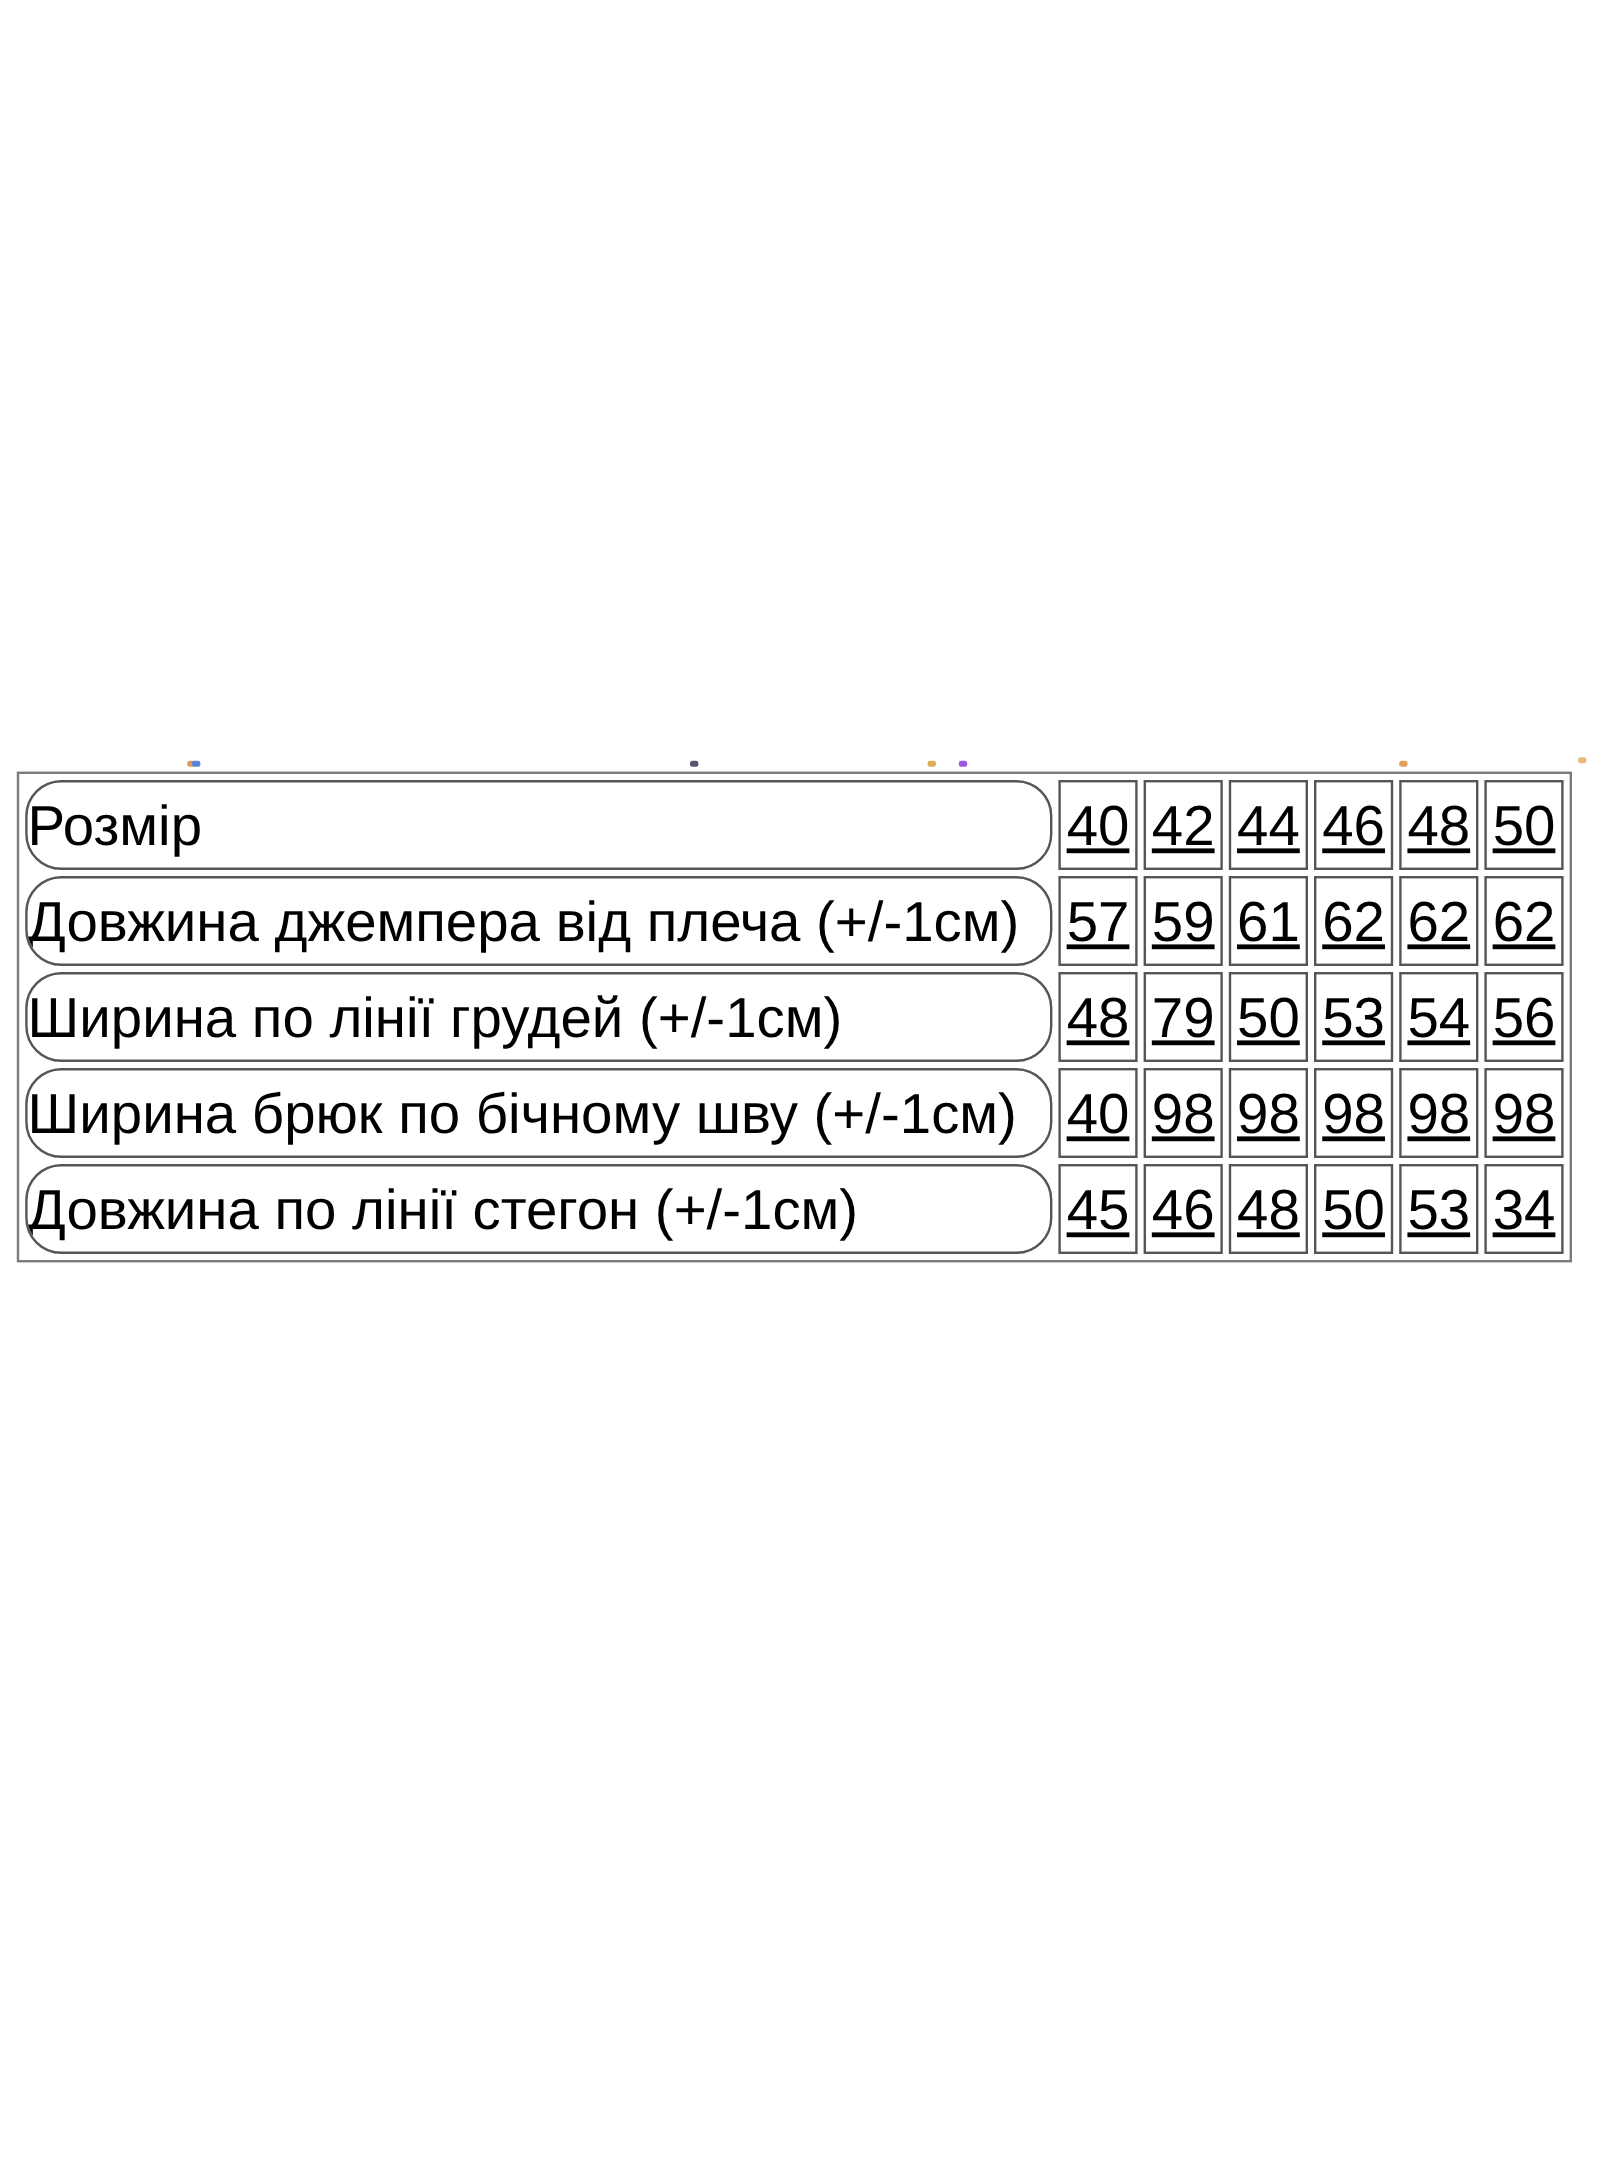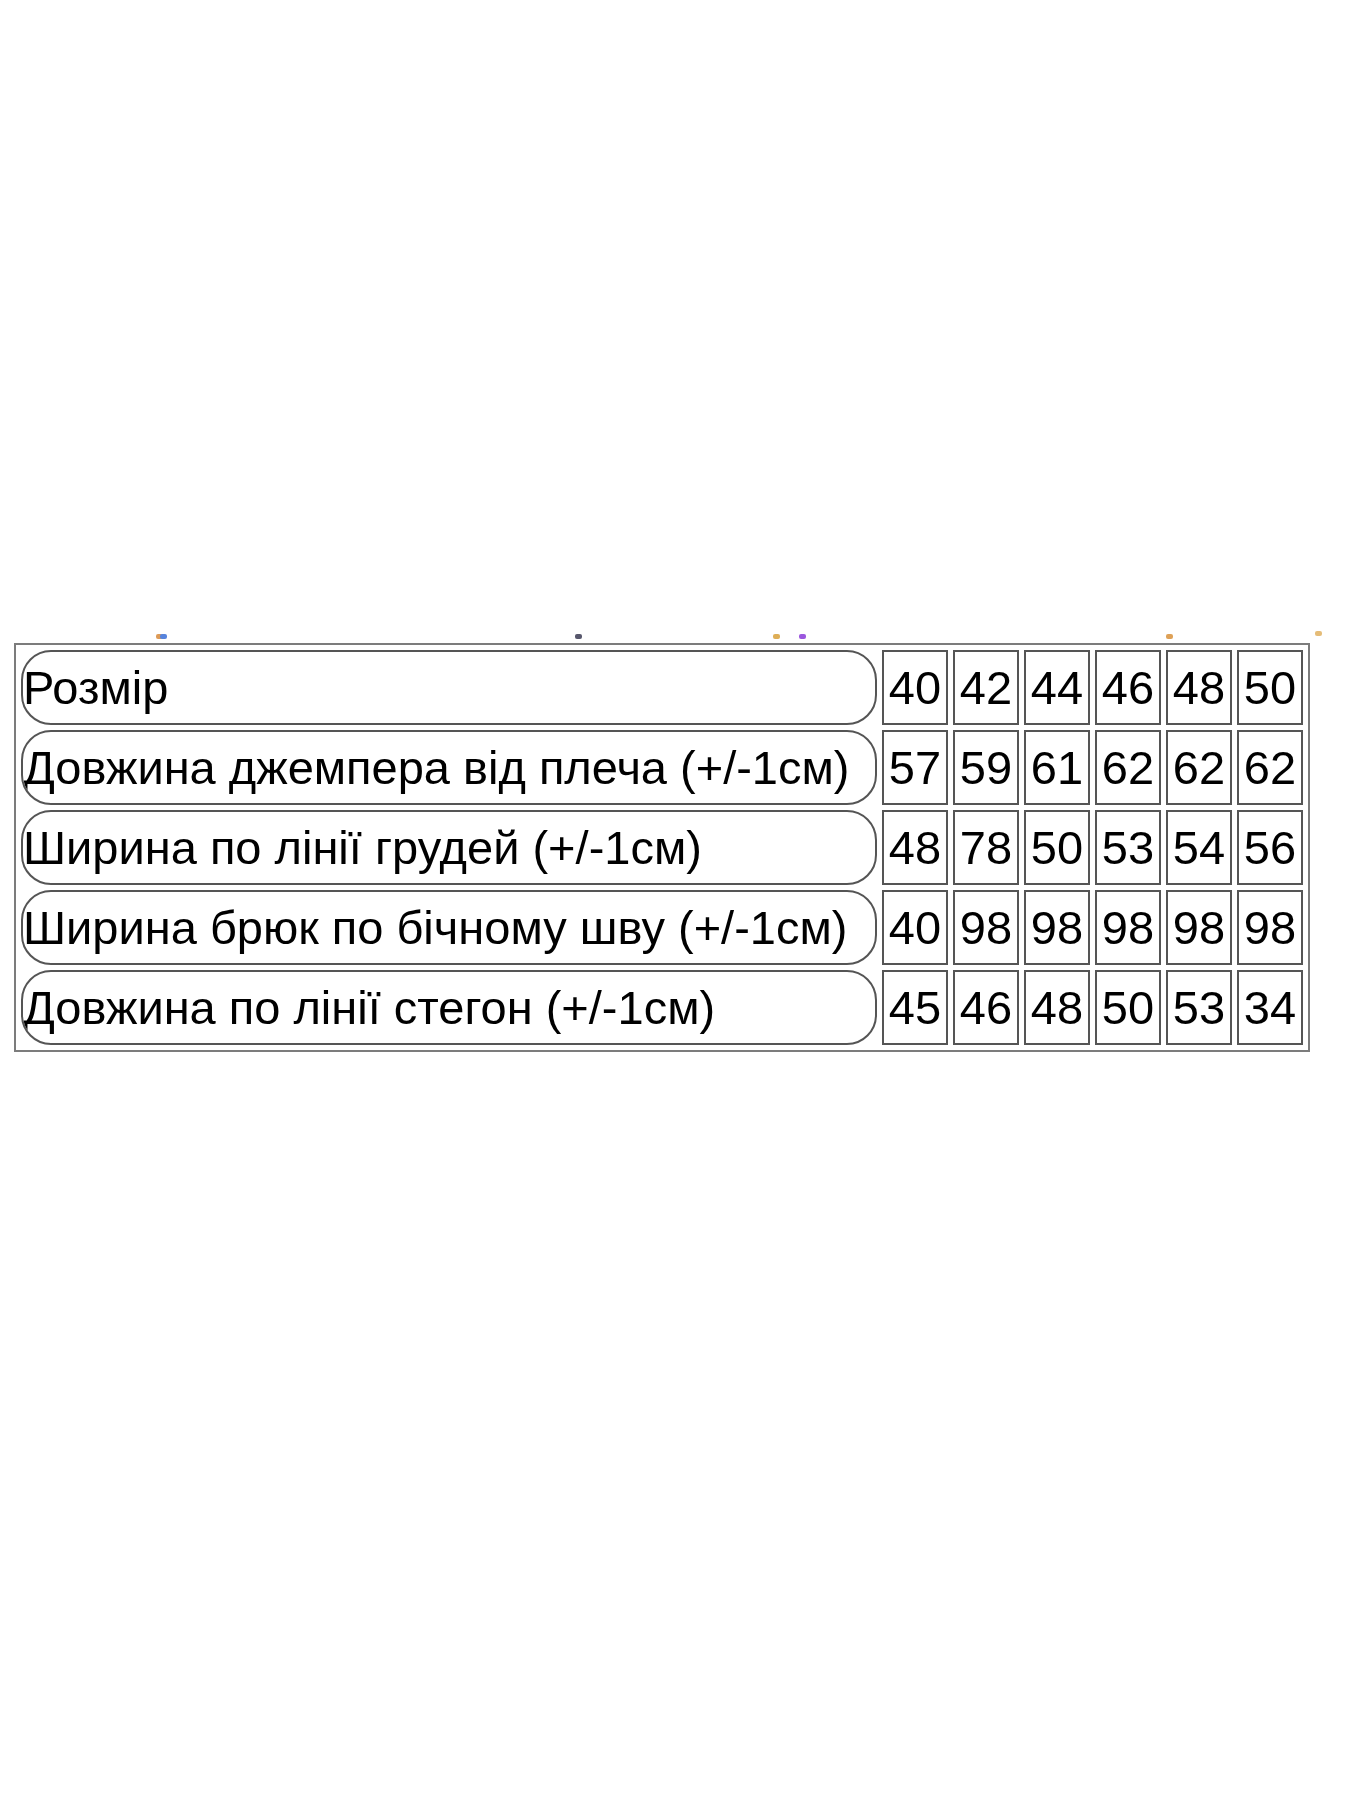--- a/index.html
+++ b/index.html
@@ -43,20 +43,21 @@
     width: 852px;
     text-align: left;
     padding-left: 7px;
     white-space: nowrap;
     overflow: hidden;
     border-radius: 30px;
   }
   td.value-cell {
     width: 62px;
     text-align: center;
+    text-decoration: underline;
   }
 
   
   .speck {
     position: absolute;
     width: 7px;
     height: 5px;
     border-radius: 2px;
     opacity: 0.85;
   }
@@ -94,21 +95,21 @@
         <td class="value-cell">57</td>
         <td class="value-cell">59</td>
         <td class="value-cell">61</td>
         <td class="value-cell">62</td>
         <td class="value-cell">62</td>
         <td class="value-cell">62</td>
       </tr>
       <tr>
         <td class="label-cell">Ширина по лінії грудей (+/-1см)</td>
         <td class="value-cell">48</td>
-        <td class="value-cell">78</td>
+        <td class="value-cell">79</td>
         <td class="value-cell">50</td>
         <td class="value-cell">53</td>
         <td class="value-cell">54</td>
         <td class="value-cell">56</td>
       </tr>
       <tr>
         <td class="label-cell">Ширина брюк по бічному шву (+/-1см)</td>
         <td class="value-cell">40</td>
         <td class="value-cell">98</td>
         <td class="value-cell">98</td>

